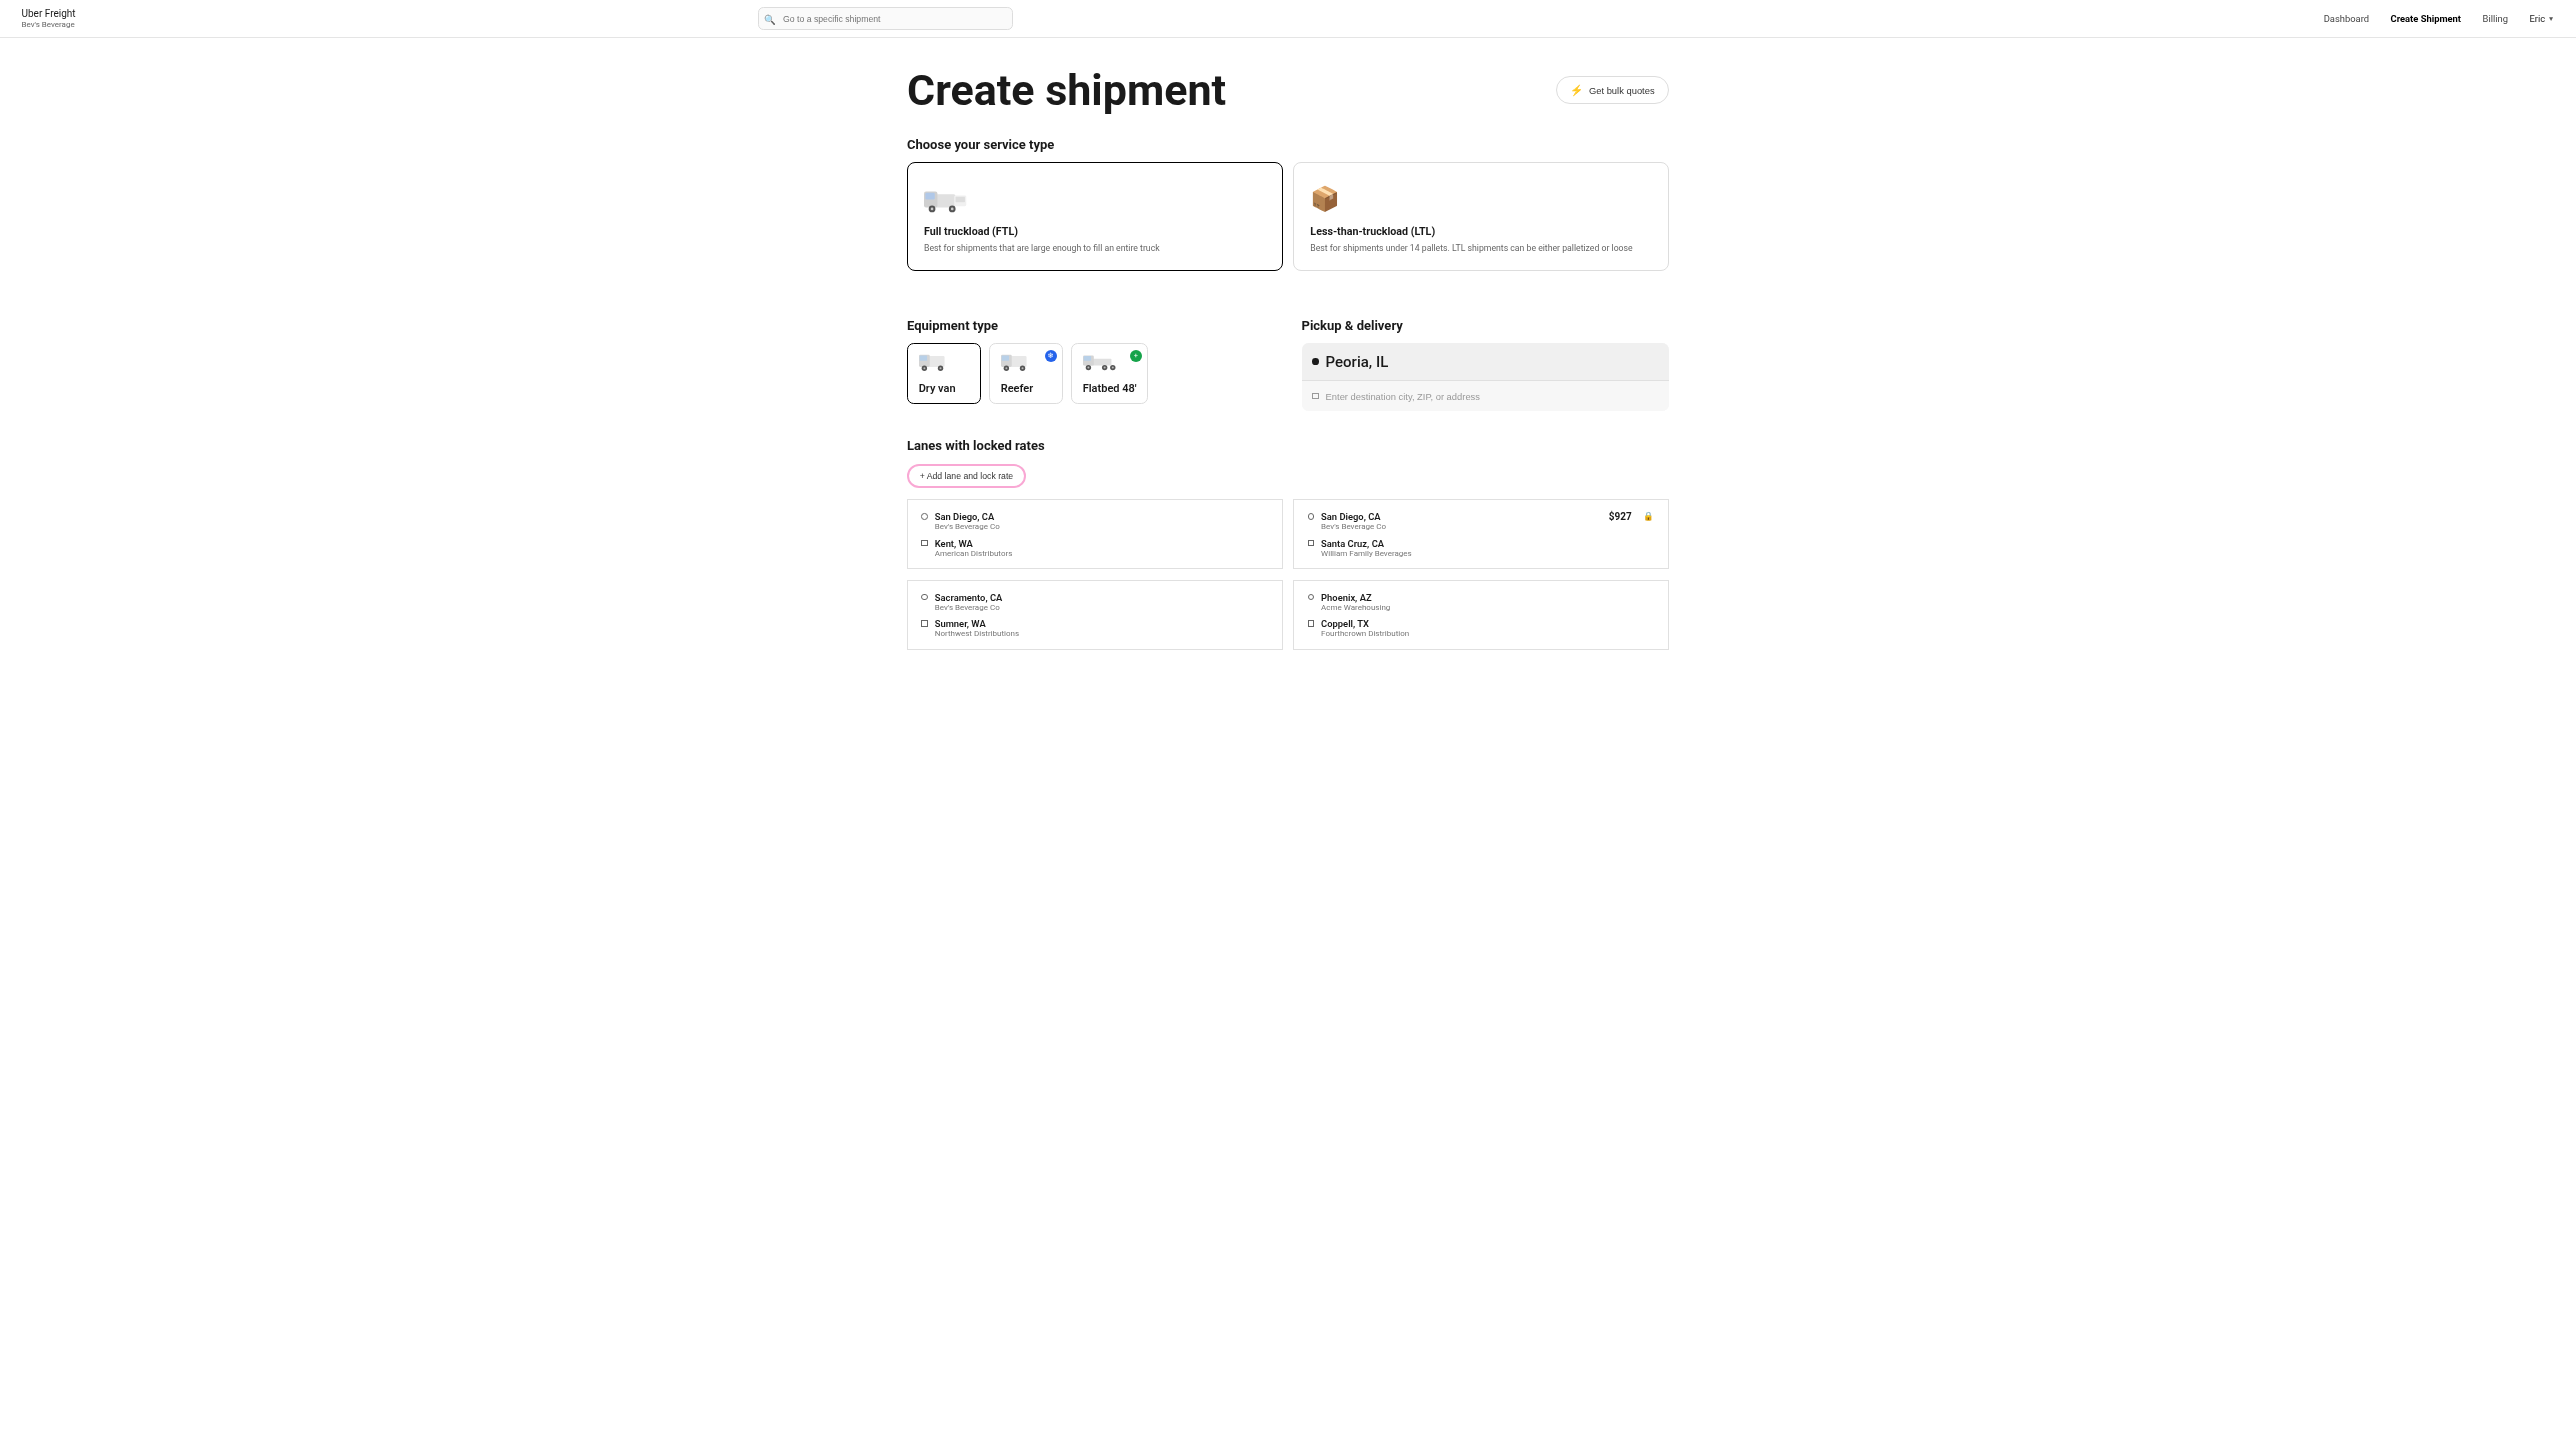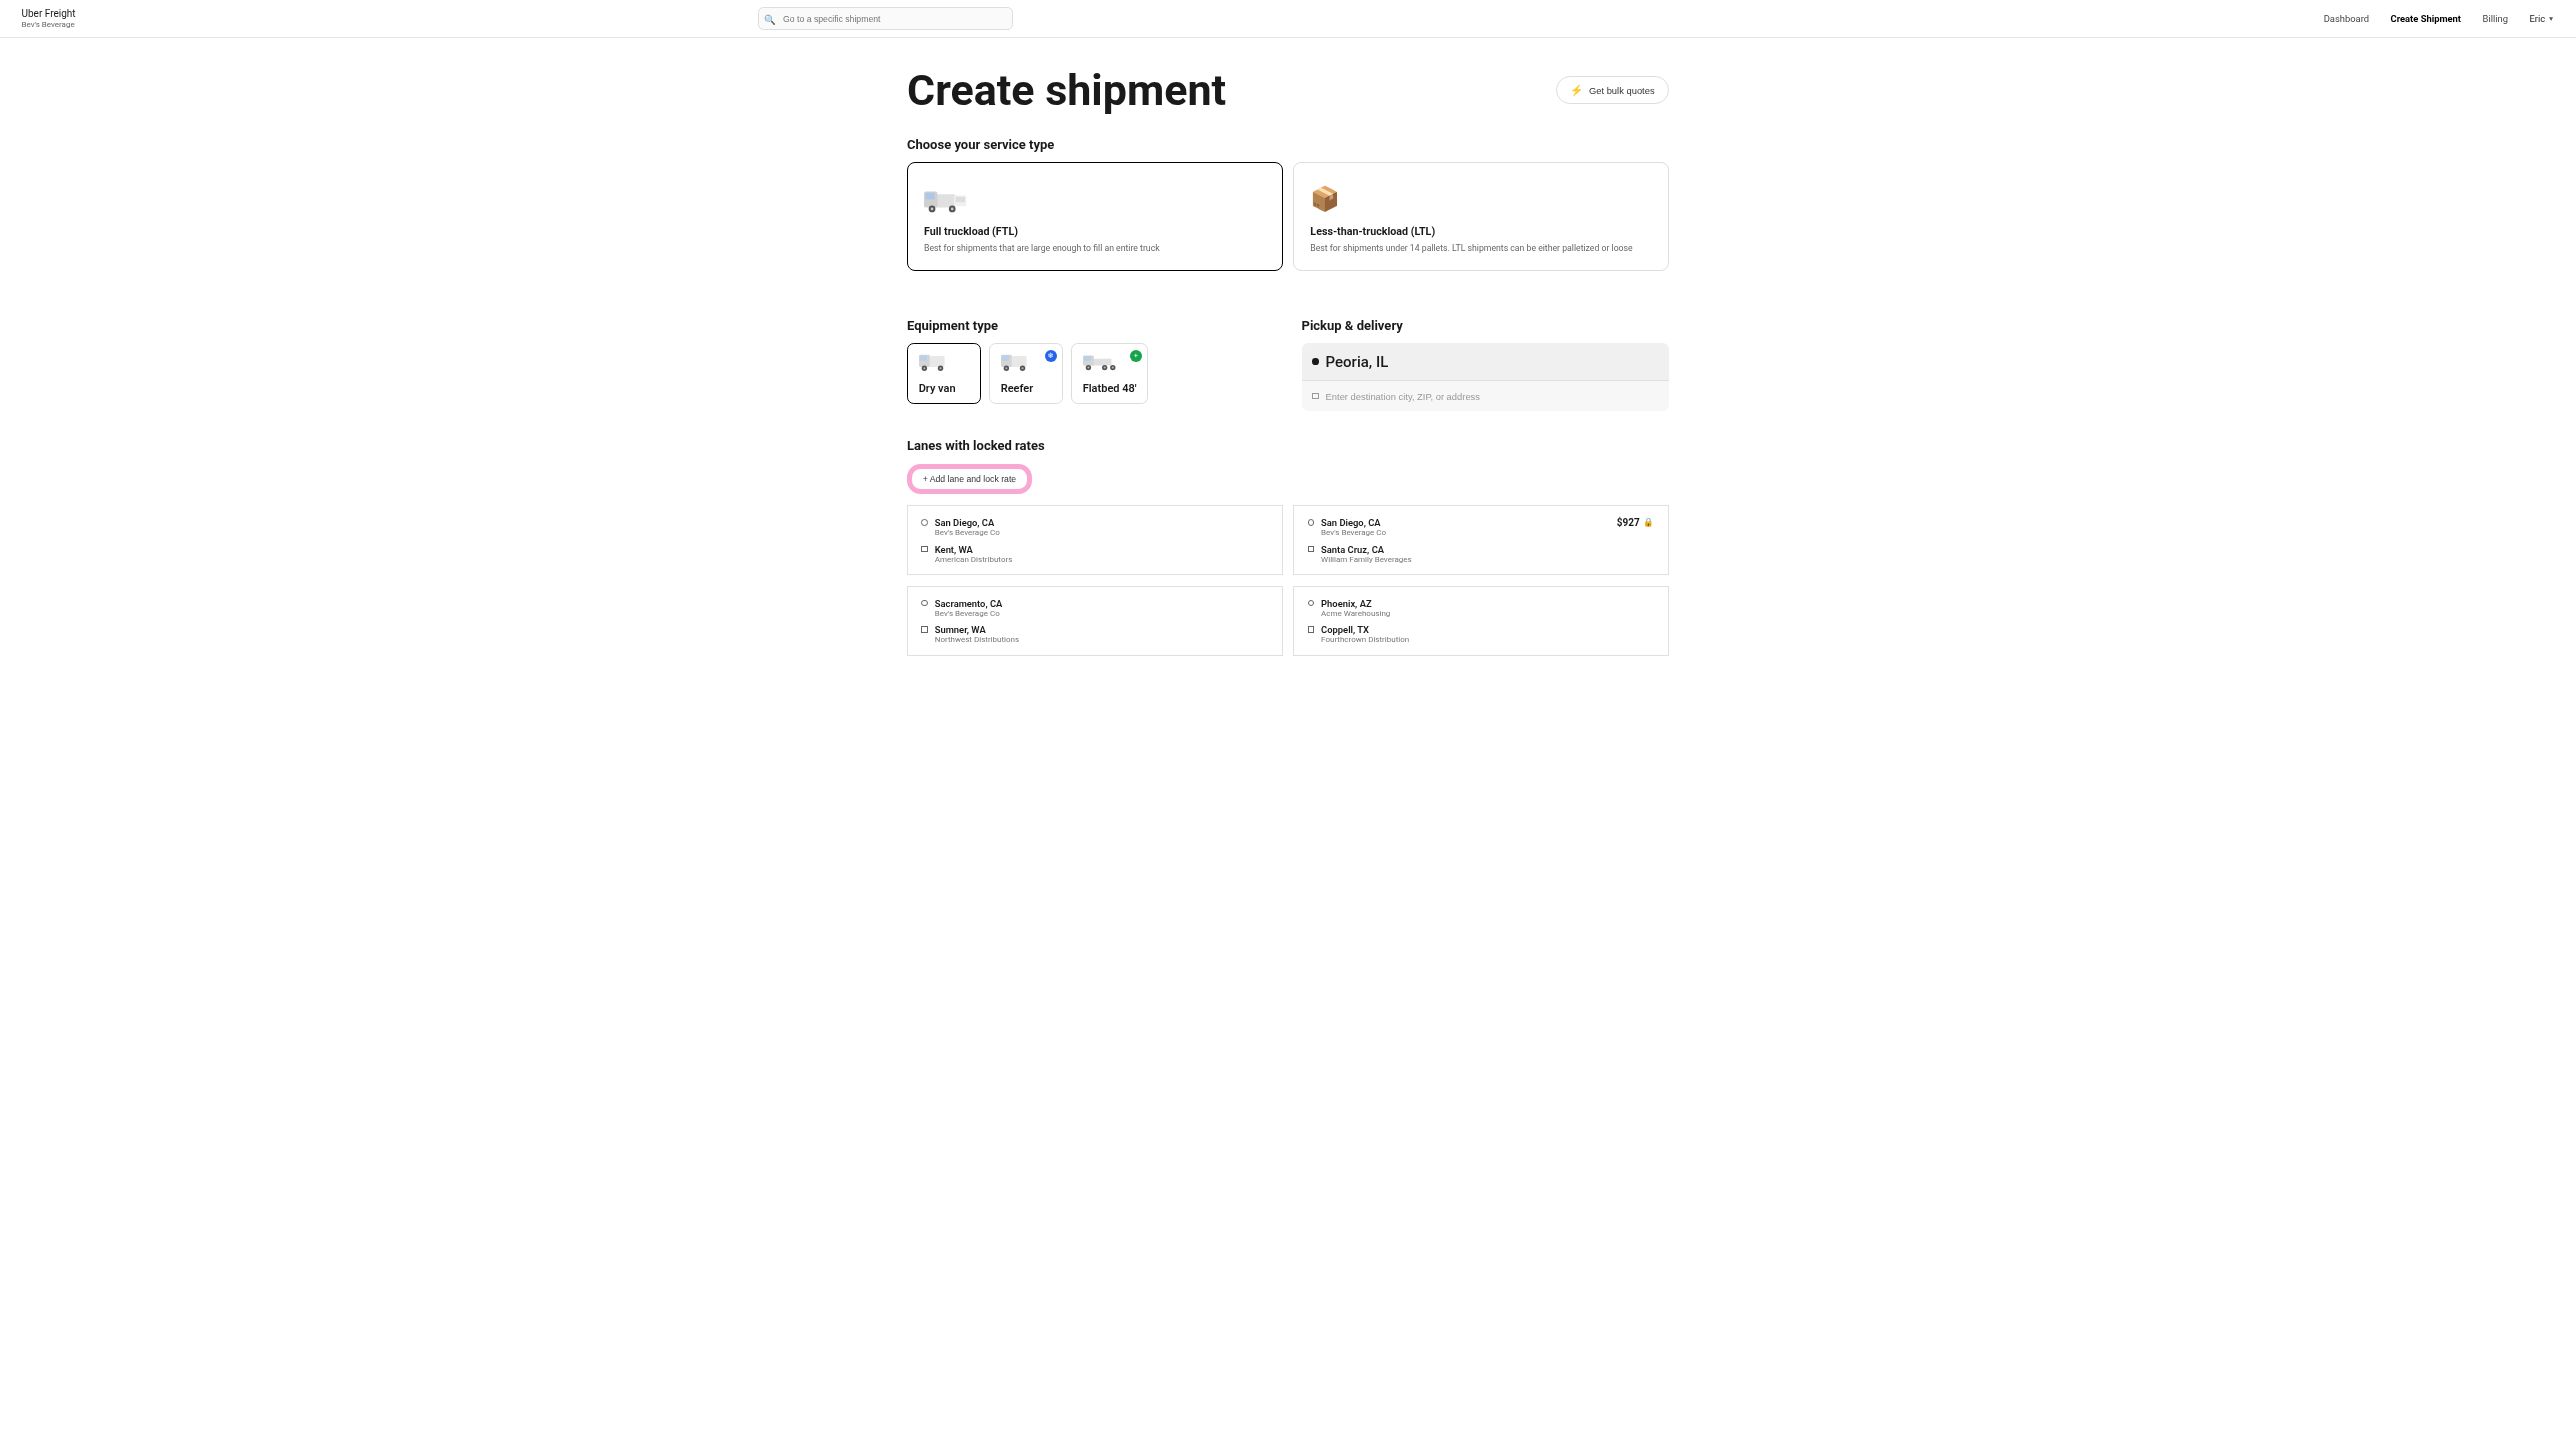--- a/index.html
+++ b/index.html
@@ -255,21 +255,21 @@
     .lanes-section .lanes-header {
       display: flex;
       align-items: center;
       margin-bottom: 10.7px;
     }
     .add-lane-btn {
       display: flex;
       align-items: center;
       gap: 4px;
       padding: 5.4px 10.7px;
-      border: 5px solid #f9a8d4;
+      border: 2px solid #f9a8d4;
       border-radius: 13.4px;
       background: #fff;
       cursor: pointer;
       font-size: 8.7px;
       font-weight: 500;
       color: #333;
     }
 
     .lanes-grid {
       display: grid;
@@ -318,21 +318,21 @@
       display: flex;
       justify-content: space-between;
       align-items: flex-start;
     }
     .lane-price {
       font-size: 10px;
       font-weight: 700;
       color: #1a1a1a;
       display: flex;
       align-items: flex-start;
-      gap: 4px;
+      gap: 12px;
     }
     .lock-icon {
       color: #2563eb;
       font-size: 8.7px;
     }
     .box-img {
       font-size: 24px;
     }
 
     .service-icon-container {

